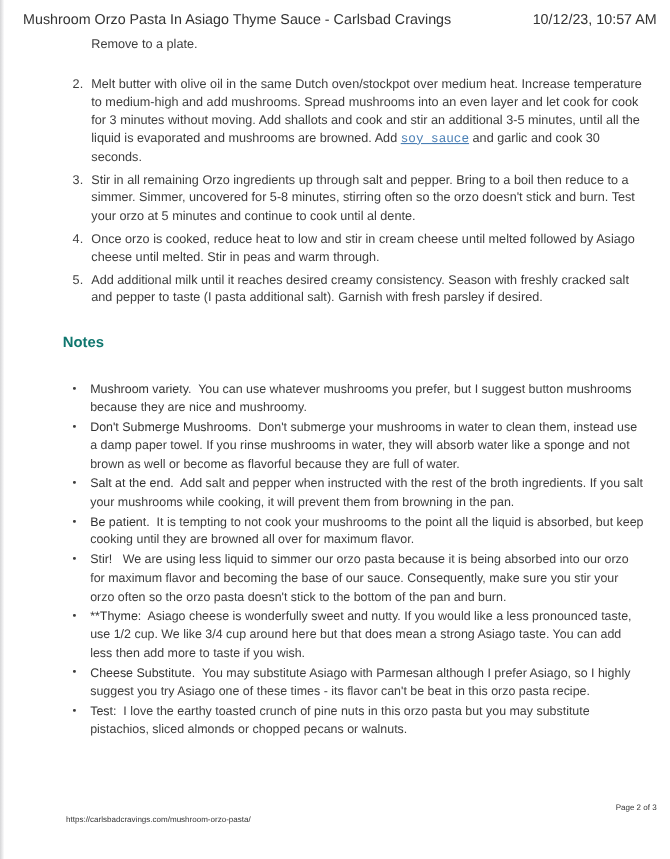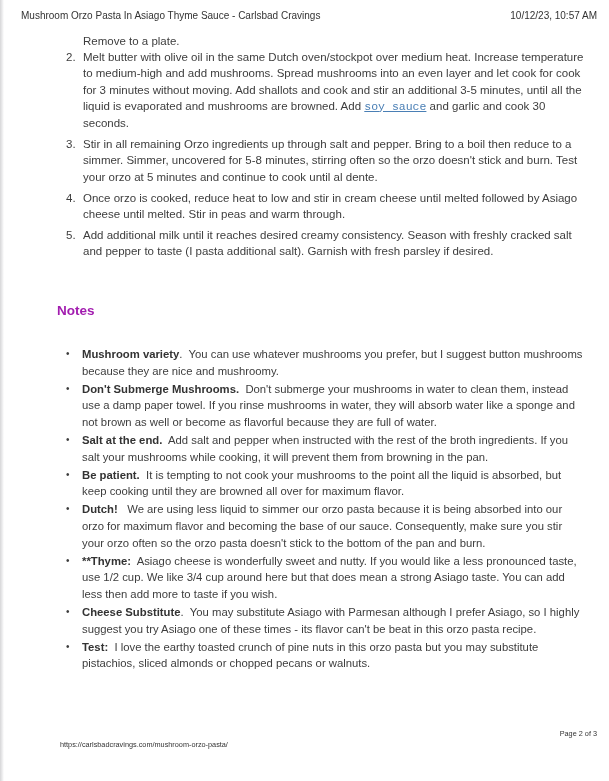--- a/index.html
+++ b/index.html
@@ -20,21 +20,21 @@
       left: 0; top: 0;
       width: 4px; height: 781px;
       background: linear-gradient(to right, #d6d6d8, #f2f2f3 70%, #ffffff);
     }
     .header {
       position: absolute;
       top: 10px;
       left: 21px;
       right: 12px;
       height: 12px;
-      font-size: 10px;
+      font-size: 13px;
       color: #333;
     }
     .header .title { position: absolute; left: 0; top: 0; }
     .header .date { position: absolute; right: 0; top: 0; }
 
     .content {
       position: absolute;
       left: 0;
       top: 33px;
       width: 609px;
@@ -51,34 +51,34 @@
       font-size: 11.5px;
       line-height: 16.2px;
       margin-bottom: 5px;
       color: #3d3d3d;
     }
     .step .num {
       position: absolute;
       left: 66px;
       top: 0;
     }
-    .step.continued { padding-left: 83px; margin-bottom: 0; }
+    .step.continued { padding-left: 83px; margin-bottom: 20px; }
     .link {
       color: #4a7fb5;
       text-decoration: underline;
       font-family: Liberation Mono, monospace;
     }
 
     .notes-title {
       position: absolute;
       left: 57px;
       top: 303px;
       font-size: 13.5px;
       font-weight: bold;
-      color: #a21caf;
+      color: #0f766e;
       margin: 0;
     }
 
     .notes {
       position: absolute;
       left: 0;
       top: 346px;
       width: 609px;
       list-style: none;
       margin: 0;
@@ -92,21 +92,21 @@
       line-height: 16.8px;
       margin-bottom: 1px;
       color: #3d3d3d;
     }
     .note .bullet {
       position: absolute;
       left: 66px;
       top: 0;
       font-size: 10px;
     }
-    .note .term { font-weight: bold; color: #333; }
+    .note .term { font-weight: normal; color: #333; }
 
     .footer {
       position: absolute;
       left: 21px;
       right: 12px;
       top: 729px;
       font-size: 7.3px;
       color: #333;
     }
     .footer .url { position: absolute; left: 0; top: 11px; margin-left: 39px; }
@@ -160,21 +160,21 @@
   <li class="note">
     <span class="bullet">•</span>
     <span class="term">Salt at the end.</span><span style="white-space:pre">  </span><span>Add salt and pepper when instructed with the rest of the broth ingredients. If you salt your mushrooms while cooking, it will prevent them from browning in the pan.</span>
   </li>
   <li class="note">
     <span class="bullet">•</span>
     <span class="term">Be patient.</span><span style="white-space:pre">  </span><span>It is tempting to not cook your mushrooms to the point all the liquid is absorbed, but keep cooking until they are browned all over for maximum flavor.</span>
   </li>
   <li class="note">
     <span class="bullet">•</span>
-    <span class="term">Dutch!</span><span style="white-space:pre">   </span><span>We are using less liquid to simmer our orzo pasta because it is being absorbed into our orzo for maximum flavor and becoming the base of our sauce.  Consequently, make sure you stir your orzo often so the orzo pasta doesn't stick to the bottom of the pan and burn.</span>
+    <span class="term">Stir!</span><span style="white-space:pre">   </span><span>We are using less liquid to simmer our orzo pasta because it is being absorbed into our orzo for maximum flavor and becoming the base of our sauce.  Consequently, make sure you stir your orzo often so the orzo pasta doesn't stick to the bottom of the pan and burn.</span>
   </li>
   <li class="note">
     <span class="bullet">•</span>
     <span class="term">**Thyme:</span><span style="white-space:pre">  </span><span>Asiago cheese is wonderfully sweet and nutty.  If you would like a less pronounced taste, use 1/2 cup.  We like 3/4 cup around here but that does mean a strong Asiago taste.  You can add less then add more to taste if you wish.</span>
   </li>
   <li class="note">
     <span class="bullet">•</span>
     <span class="term">Cheese Substitute</span><span style="white-space:pre">.  </span><span>You may substitute Asiago with Parmesan although I prefer Asiago, so I highly suggest you try Asiago one of these times - its flavor can't be beat in this orzo pasta recipe.</span>
   </li>
   <li class="note">

